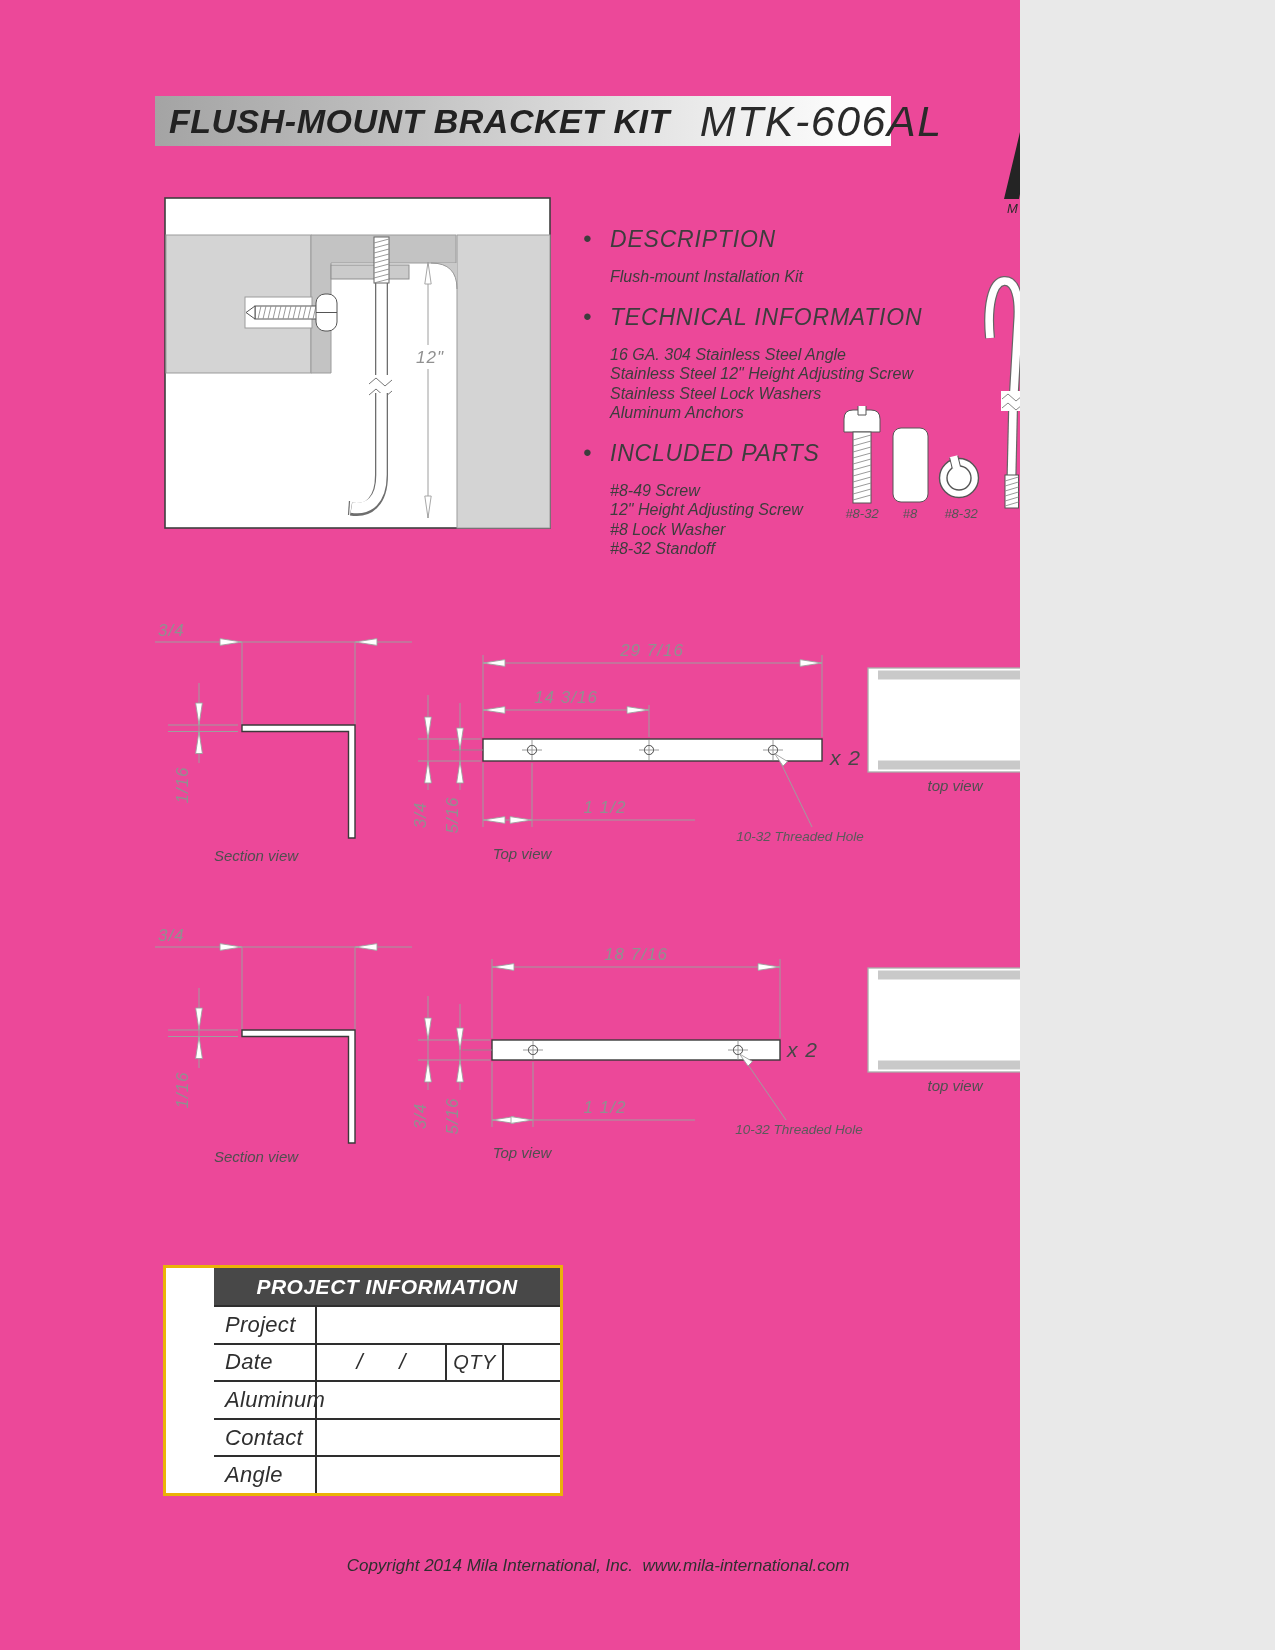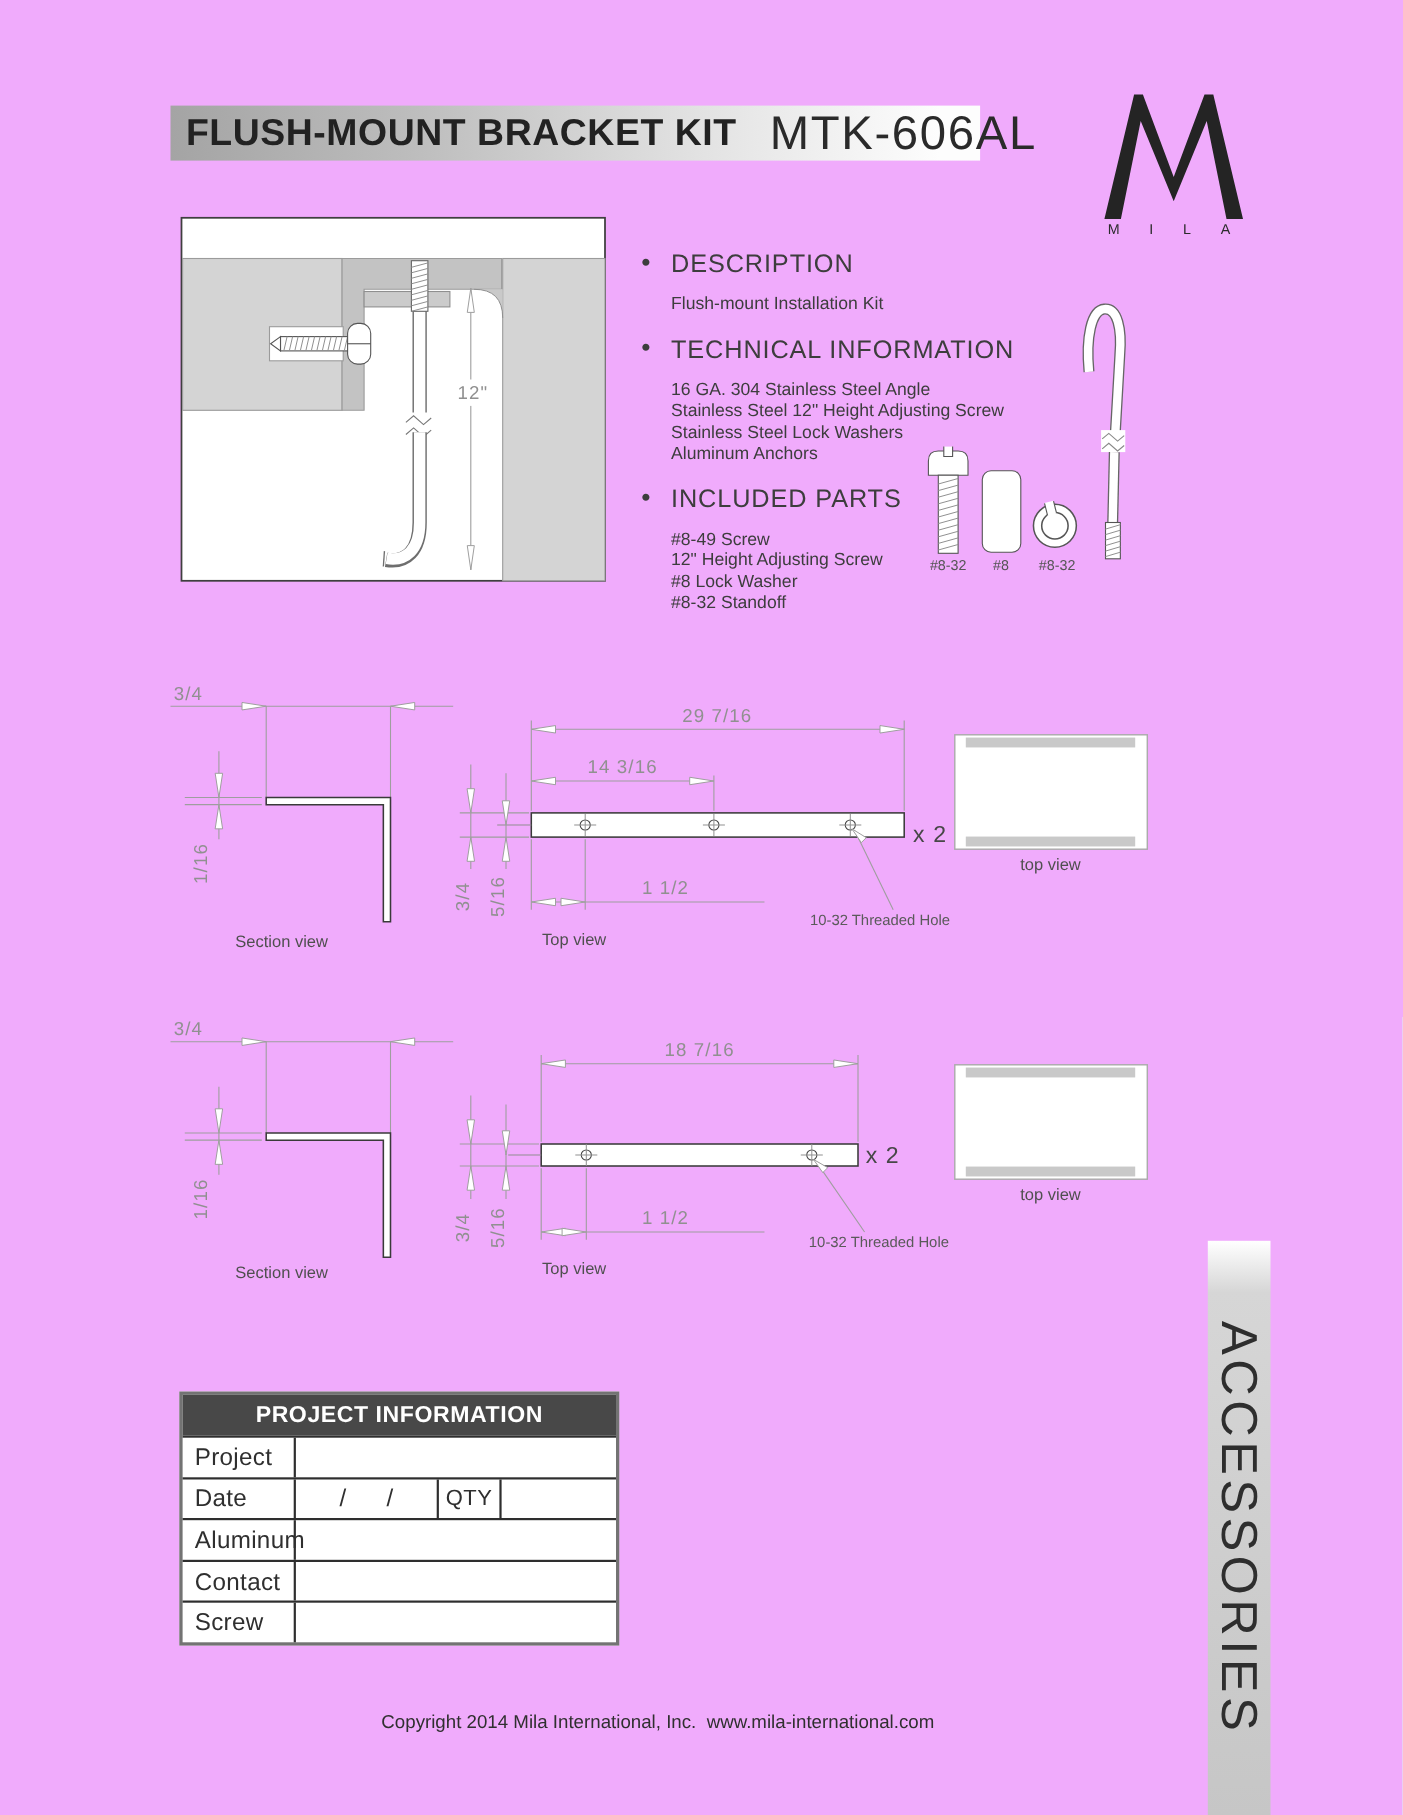--- a/index.html
+++ b/index.html
@@ -1,36 +1,36 @@
 <!DOCTYPE html>
 <html><head>
 <meta charset="utf-8">
 <style>
   html,body{margin:0;padding:0;background:#e9e9e9;}
-  .page{position:relative;width:1275px;height:1650px;background:#f0abfc;overflow:hidden;
-        font-family:"Liberation Sans",sans-serif;}
+  .page{position:relative;width:1020px;height:1650px;background:#ec4899;overflow:hidden;
+        font-family:"Liberation Sans",sans-serif;font-style:italic;}
   
   .title-bar{position:absolute;left:155px;top:96px;width:736px;height:50px;box-sizing:border-box;
     background:linear-gradient(90deg,#a4a4a4 0%,#bdbdbd 30%,#e2e2e2 65%,#fdfdfd 95%);
     display:flex;align-items:center;padding-left:14px;}
   .title-main{font-size:34px;font-weight:700;color:#222222;letter-spacing:.5px;white-space:nowrap;}
   .title-model{font-size:43px;font-weight:400;color:#2a2a2a;margin-left:30px;letter-spacing:1.5px;white-space:nowrap;}
   
   .logo{position:absolute;left:1002px;top:84px;}
   .logo-word{position:absolute;left:1001px;top:201px;width:160px;font-size:13px;color:#2b2b2b;
     letter-spacing:27px;padding-left:6px;font-weight:400;}
   
   .info-col{position:absolute;left:583px;top:224px;width:345px;color:#3d3d3d;}
   .info-section{margin-bottom:15px;}
   .info-heading{display:flex;align-items:center;font-size:23px;letter-spacing:.8px;line-height:30px;}
   .bullet{width:27px;font-size:24px;line-height:30px;}
   .info-lines{margin-left:27px;margin-top:13px;font-size:16px;line-height:19.5px;}
   
   .ptable{position:absolute;left:163px;top:1265px;width:400px;box-sizing:border-box;
-    border:3px solid #737373;background:#fff;}
+    border:3px solid #eab308;background:#fff;padding-left:48px;}
   .pt-header{height:37px;background:#484848;color:#ffffff;font-weight:700;font-size:21px;
     display:flex;align-items:center;justify-content:center;letter-spacing:.5px;}
   .pt-row{display:flex;height:35.6px;border-top:2px solid #2e2e2e;}
   .pt-label{width:103px;flex:0 0 103px;border-right:2px solid #2e2e2e;font-size:22px;color:#2f2f2f;
     display:flex;align-items:center;padding-left:11px;box-sizing:border-box;letter-spacing:.3px;}
   .pt-cell{flex:1;}
   .pt-date{flex:0 0 128px;border-right:2px solid #2e2e2e;font-size:22px;color:#2f2f2f;
     display:flex;align-items:center;justify-content:center;white-space:pre;}
   .pt-qty{flex:0 0 55px;border-right:2px solid #2e2e2e;font-size:20px;color:#2f2f2f;
     display:flex;align-items:center;justify-content:center;letter-spacing:.5px;}
@@ -330,21 +330,21 @@
     </div>
     <div class="pt-row">
       <div class="pt-label">Aluminum</div>
       <div class="pt-cell"></div>
     </div>
     <div class="pt-row">
       <div class="pt-label">Contact</div>
       <div class="pt-cell"></div>
     </div>
     <div class="pt-row">
-      <div class="pt-label">Screw</div>
+      <div class="pt-label">Angle</div>
       <div class="pt-cell"></div>
     </div>
   </div>
 
   <div class="side-tab">
     <span>ACCESSORIES</span>
   </div>
 
   <div class="footer">Copyright 2014 Mila International, Inc.  www.mila-international.com</div>
 

